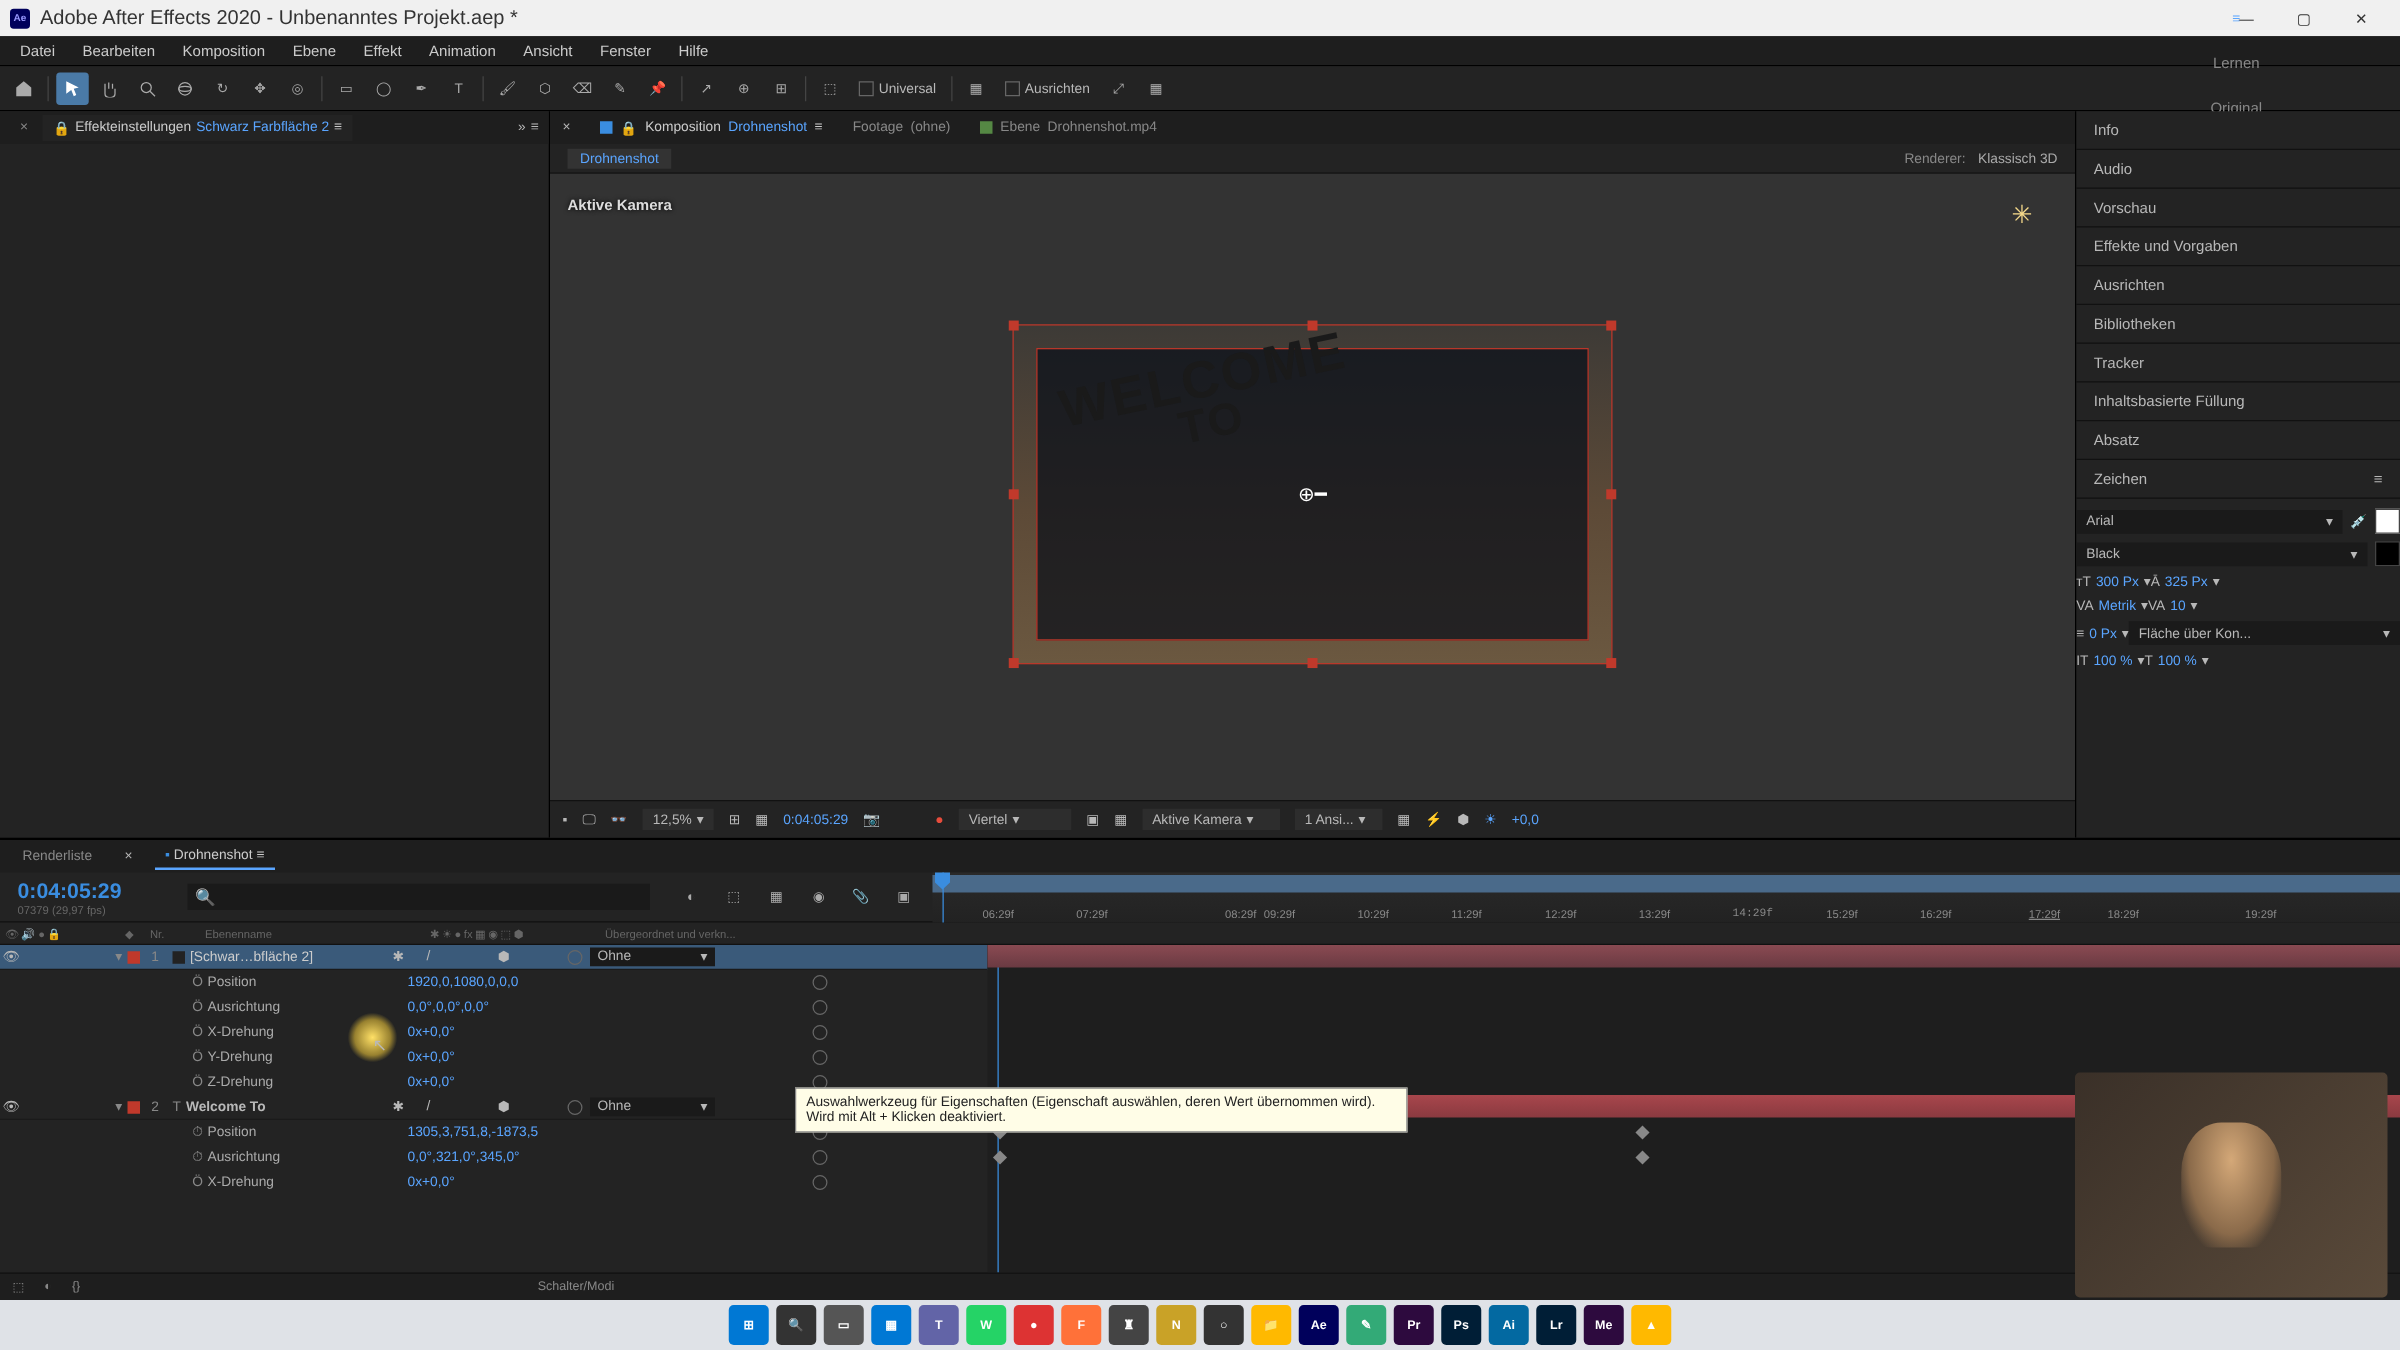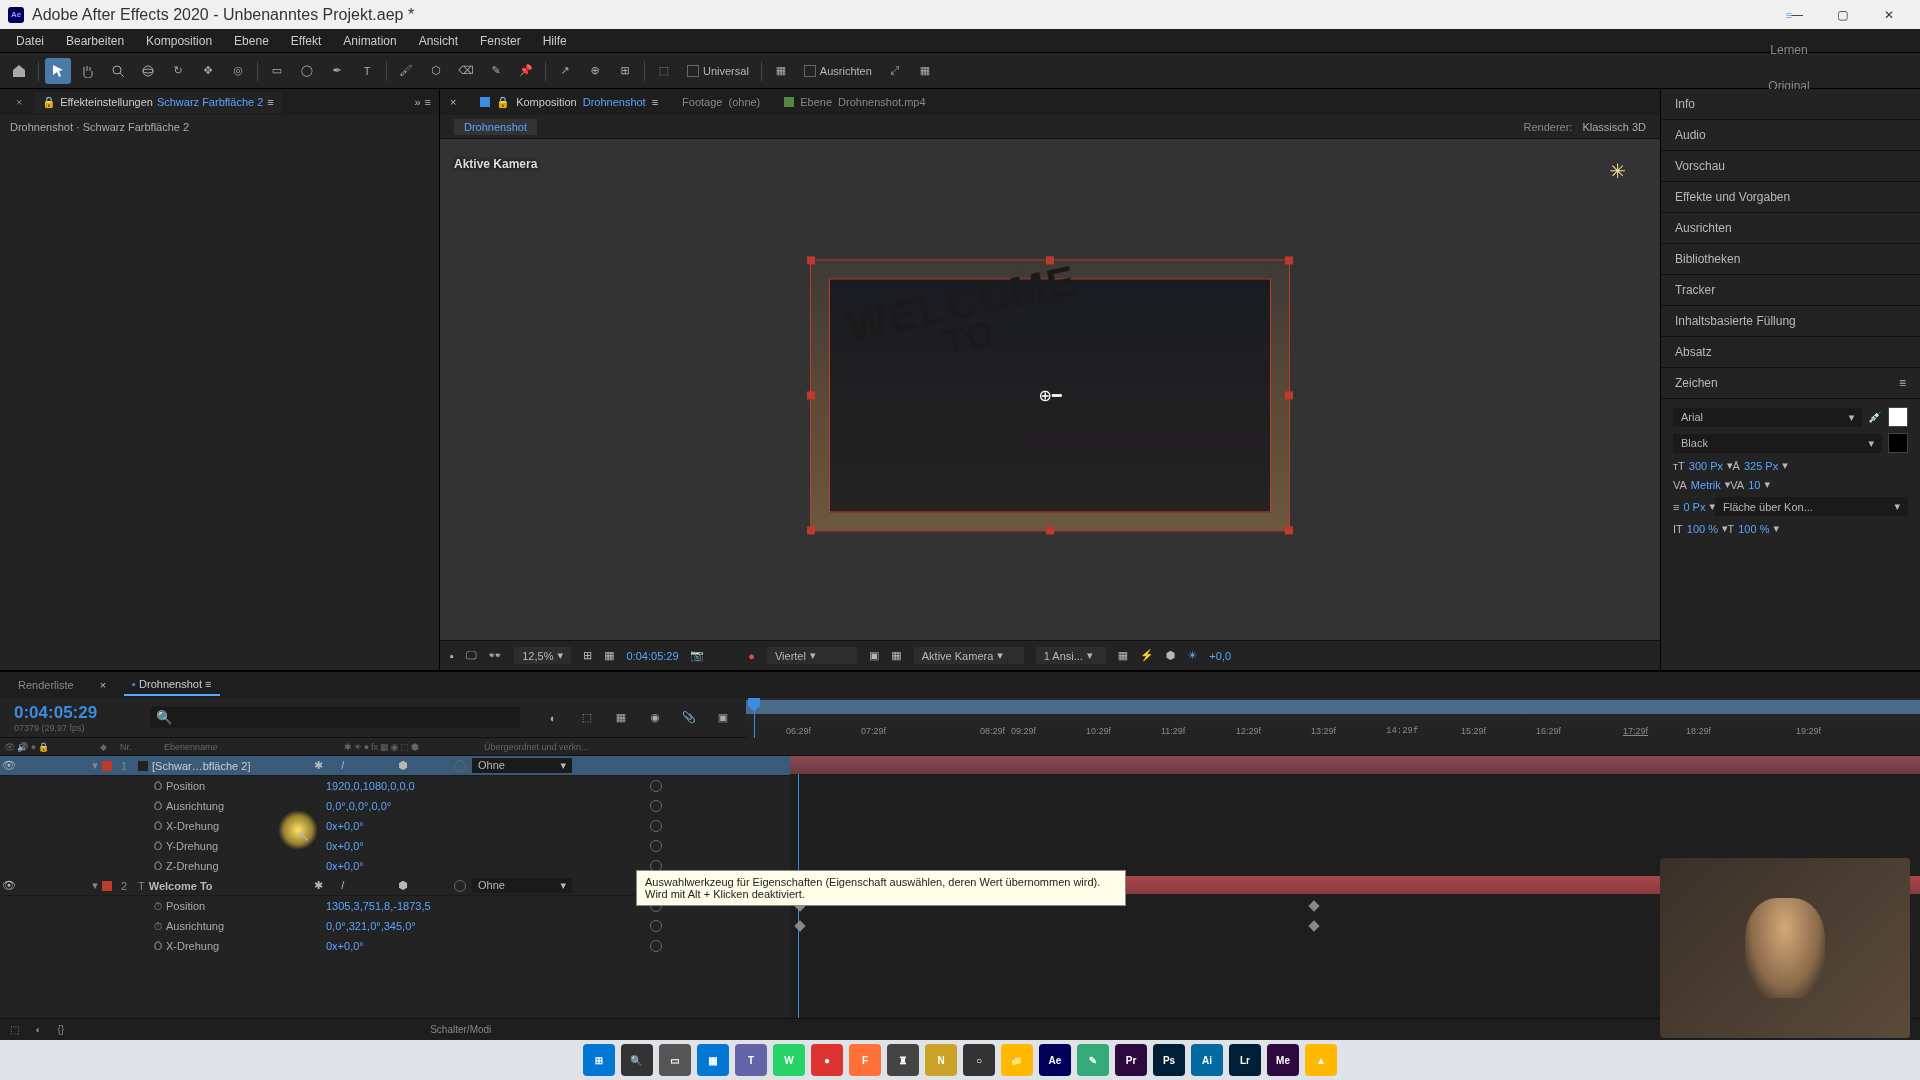--- a/index.html
+++ b/index.html
@@ -53,21 +53,21 @@
 .canvas-handle { position:absolute; width:8px; height:8px; background:#c0392b; }
 .welcome-text { position:absolute; top:24px; left:38px; font-size:42px; font-weight:900; color:#1a1a1a; transform:rotate(-12deg); letter-spacing:2px; line-height:0.9; }
 .anchor { position:absolute; left:50%; top:50%; transform:translate(-50%,-50%); color:#fff; font-size:16px; }
 .viewer-controls { height:30px; background:#232323; display:flex; align-items:center; padding:0 10px; gap:12px; font-size:11px; border-top:1px solid #111; }
 .vc-dd { background:#2d2d2d; padding:2px 8px; display:flex; align-items:center; gap:4px; }
 .vc-time { color:#5aa5ff; }
 
 
 .right-panel { width: 260px; background: #232323; border-left: 1px solid #000; display:flex; flex-direction:column; }
 .rp-section { padding: 8px 14px; border-bottom: 1px solid #111; font-size: 12px; display:flex; align-items:center; justify-content:space-between; }
-.char-panel { padding: 8px 12px; display:flex; flex-direction:column; gap:6px; }
+.char-panel { padding: 8px 0; display:flex; flex-direction:column; gap:6px; }
 .char-row { display:flex; align-items:center; gap:6px; }
 .char-dd { background:#1a1a1a; padding:3px 8px; flex:1; display:flex; align-items:center; justify-content:space-between; font-size:11px; }
 .char-pair { display:flex; gap:0; }
 .char-field { display:flex; align-items:center; gap:4px; font-size:11px; }
 .char-field .val { color:#5aa5ff; }
 .char-swatch { width:20px; height:20px; background:#fff; border:1px solid #444; }
 .char-swatch.black { background:#000; }
 
 
 .timeline { height: 370px; background: #232323; border-top: 2px solid #000; display:flex; flex-direction:column; }
@@ -239,21 +239,20 @@
       <span class="panel-tab">×</span>
       <div class="panel-tab active">
         <span>🔒</span>
         <span>Effekteinstellungen</span>
         <span style="color:#5aa5ff">Schwarz Farbfläche 2</span>
         <span>≡</span>
       </div>
       <span style="margin-left:auto">»</span>
       <span>≡</span>
     </div>
-    <div class="layer-name-path">Drohnenshot · Schwarz Farbfläche 2</div>
   </div>
 
   <div class="center-panel">
     <div class="comp-tabs">
       <span>×</span>
       <div class="comp-tab-item sel">
         <div class="sq" style="background:#3a8de0"></div>
         <span>🔒</span>
         <span>Komposition</span>
         <span class="name-link">Drohnenshot</span>

